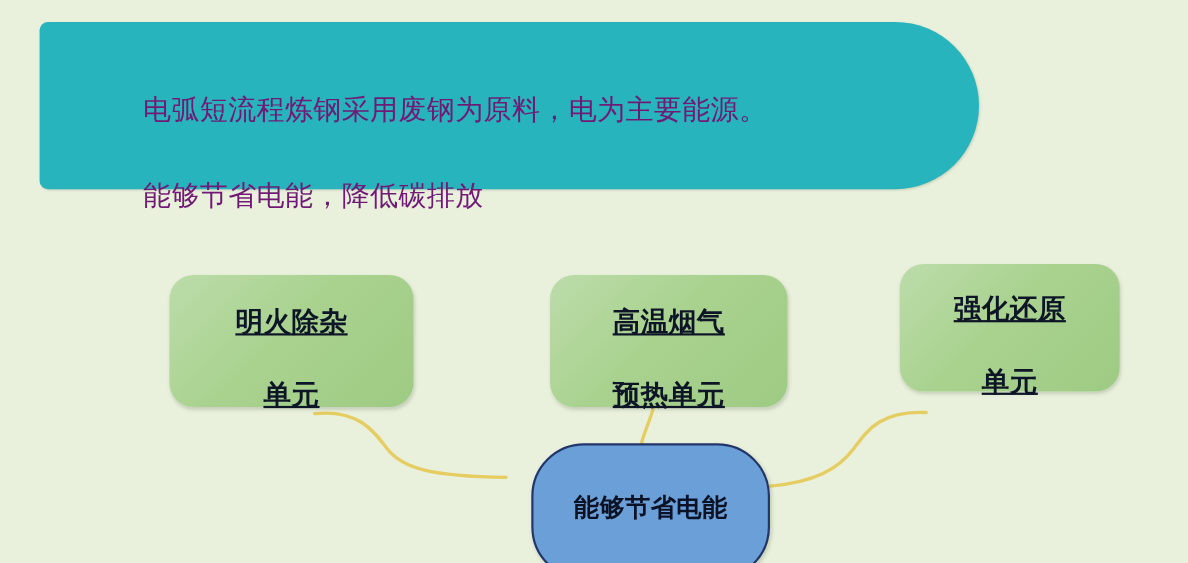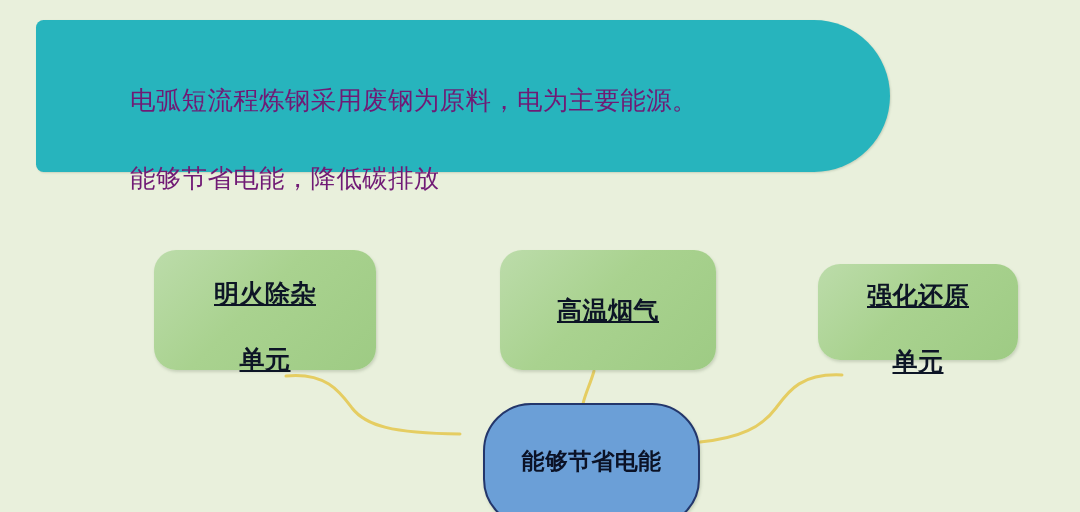--- a/index.html
+++ b/index.html
@@ -74,21 +74,21 @@
     color: #0d1526;
     font-size: 25px;
     line-height: 33px;
     font-weight: 700;
     letter-spacing: 0.5px;
     white-space: pre-line;
     text-decoration: underline;
   }
   #unit-1 { left: 154px; top: 250px; width: 222px; height: 120px; }
   #unit-2 { left: 500px; top: 250px; width: 216px; height: 120px; }
-  #unit-3 { left: 818px; top: 264px; width: 200px; height: 96px; align-items: center; }
+  #unit-3 { left: 818px; top: 240px; width: 200px; height: 116px; align-items: center; }
 
   
   .fuel-box {
     position: absolute;
     left: 483px;
     top: 403px;
     width: 217px;
     height: 124px;
     border-radius: 48px;
     background: #6b9fd7;
@@ -131,20 +131,21 @@
   <div class="unit-box" id="unit-1">
     <div class="unit-label">
       <span>明火除杂</span><br>
       <span>单元</span>
     </div>
   </div>
 
   <div class="unit-box" id="unit-2">
     <div class="unit-label">
       <span>高温烟气</span><br>
+      <span>预热单元</span>
     </div>
   </div>
 
   <div class="unit-box" id="unit-3">
     <div class="unit-label">
       <span>强化还原</span><br>
       <span>单元</span>
     </div>
   </div>
 

